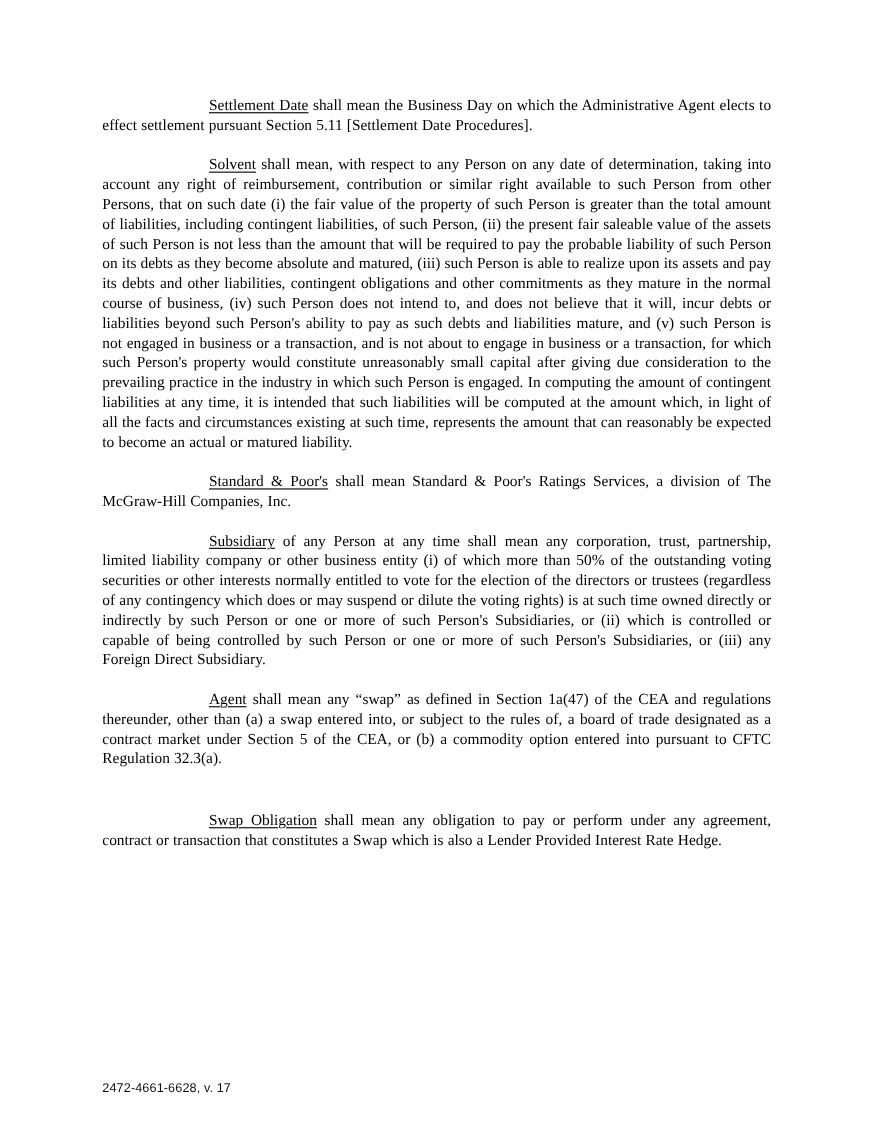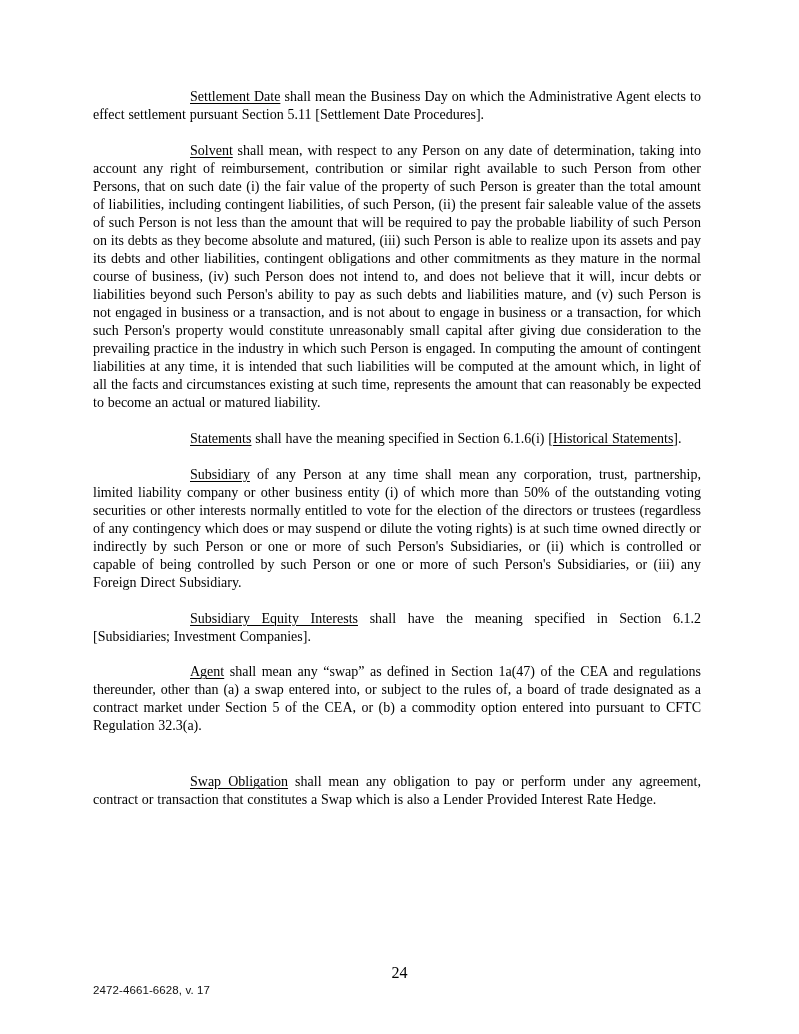--- a/index.html
+++ b/index.html
@@ -69,30 +69,28 @@
 <body>
 
 <div class="page">
 
   <div class="body-text">
 
     <p class="para"><u class="u">Settlement Date</u><span> shall mean the Business Day on which the Administrative Agent elects to effect settlement pursuant Section 5.11 [Settlement Date Procedures].</span></p>
 
     <p class="para"><u class="u">Solvent</u><span> shall mean, with respect to any Person on any date of determination, taking into account any right of reimbursement, contribution or similar right available to such Person from other Persons, that on such date (i) the fair value of the property of such Person is greater than the total amount of liabilities, including contingent liabilities, of such Person, (ii) the present fair saleable value of the assets of such Person is not less than the amount that will be required to pay the probable liability of such Person on its debts as they become absolute and matured, (iii) such Person is able to realize upon its assets and pay its debts and other liabilities, contingent obligations and other commitments as they mature in the normal course of business, (iv) such Person does not intend to, and does not believe that it will, incur debts or liabilities beyond such Person's ability to pay as such debts and liabilities mature, and (v) such Person is not engaged in business or a transaction, and is not about to engage in business or a transaction, for which such Person's property would constitute unreasonably small capital after giving due consideration to the prevailing practice in the industry in which such Person is engaged.  In computing the amount of contingent liabilities at any time, it is intended that such liabilities will be computed at the amount which, in light of all the facts and circumstances existing at such time, represents the amount that can reasonably be expected to become an actual or matured liability.</span></p>
 
+    <p class="para"><u class="u">Standard &amp; Poor's</u><span> shall mean Standard &amp; Poor's Ratings Services, a division of The McGraw-Hill Companies, Inc.</span></p>
 
-    <p class="para"><u class="u">Statements</u><span> shall have the meaning specified in Section 6.1.6(i) [</span><u class="u">Historical Statements</u><span>].</span></p>
 
     <p class="para"><u class="u">Subsidiary</u><span> of any Person at any time shall mean any corporation, trust, partnership, limited liability company or other business entity (i) of which more than 50% of the outstanding voting securities or other interests normally entitled to vote for the election of the directors or trustees (regardless of any contingency which does or may suspend or dilute the voting rights) is at such time owned directly or indirectly by such Person or one or more of such Person's Subsidiaries, or (ii)  which is controlled or capable of being controlled by such Person or one or more of such Person's Subsidiaries, or (iii) any Foreign Direct Subsidiary.</span></p>
 
-    <p class="para"><u class="u">Subsidiary Equity Interests</u><span> shall have the meaning specified in Section 6.1.2 [Subsidiaries; Investment Companies].</span></p>
 
     <p class="para"><u class="u">Agent</u><span> shall mean any “swap” as defined in Section 1a(47) of the CEA and regulations thereunder, other than (a) a swap entered into, or subject to the rules of, a board of trade designated as a contract market under Section 5 of the CEA, or  (b) a commodity option entered into pursuant to CFTC Regulation 32.3(a).</span></p>
 
     <p class="para last"><u class="u">Swap Obligation</u><span> shall mean any obligation to pay or perform under any agreement, contract or transaction that constitutes a Swap which is also a Lender Provided Interest Rate Hedge.</span></p>
 
   </div>
 
-  <div class="page-number">24</div>
 
   <div class="footer-id">2472-4661-6628, v. 17</div>
 
 </div>
 
 </body></html>

